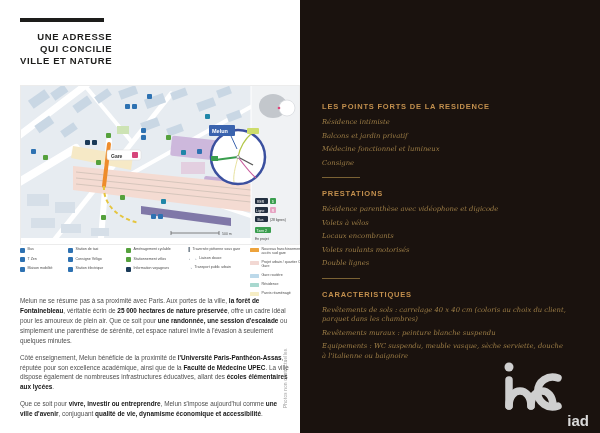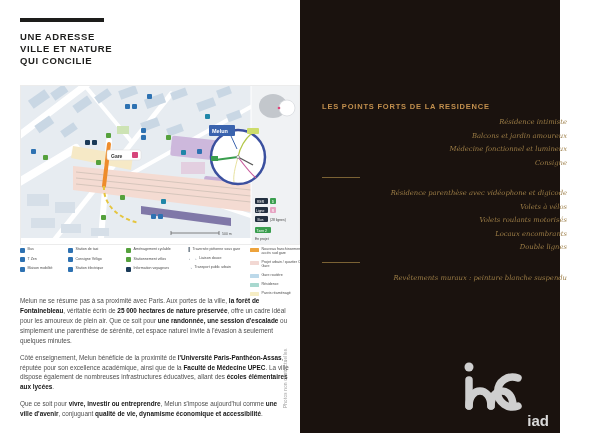--- a/index.html
+++ b/index.html
@@ -1,55 +1,55 @@
 <!DOCTYPE html>
 <html><head>
 <meta charset="utf-8">
 <style>
   html,body{margin:0;padding:0;background:#fff;font-family:"Liberation Sans",sans-serif;}
   #page{position:relative;width:600px;height:433px;background:#ffffff;overflow:hidden;}
 
   
   .title-bar{position:absolute;left:20px;top:18px;width:84px;height:4px;background:#1d1d1b;}
   .page-title{position:absolute;left:20px;top:31px;font-weight:bold;font-size:9.5px;line-height:12px;
-    letter-spacing:.6px;color:#1f1f1d;}
+    letter-spacing:.6px;color:#1f1f1d;text-align:right;}
   .map-figure{position:absolute;left:20px;top:85px;width:278px;border:0.5px solid #ececec;}
   .map-legend{position:absolute;left:20px;top:247px;width:278px;display:flex;gap:4px;}
   .legend-col{flex:none;}
   .legend-item{display:flex;gap:2.5px;margin-bottom:4px;align-items:flex-start;}
   .legend-icon{width:5px;height:5px;border-radius:1px;flex:none;margin-top:.5px;}
   .legend-glyph{font-size:4.5px;line-height:5px;color:#22364a;flex:none;letter-spacing:-0.5px;}
   .legend-label{font-size:3.6px;line-height:1.25;color:#4c4c4c;}
   .swatch{width:9px;height:4px;flex:none;margin-top:1px;border-radius:0.5px;}
   .body-text{position:absolute;left:20px;top:296px;width:270px;}
   .body-text p{margin:0 0 7px;font-size:6.4px;line-height:1.55;color:#4e4e4e;}
   .body-text b{color:#161616;}
   .side-caption{position:absolute;left:283px;top:330px;height:78px;
     writing-mode:vertical-rl;transform:rotate(180deg);
     font-size:4.5px;color:#9a9a9a;letter-spacing:.3px;}
 
   
-  .panel{position:absolute;left:300px;top:0;width:260px;height:433px;background:#1a120e;}
+  .panel{position:absolute;left:300px;top:0;width:300px;height:433px;background:#1a120e;}
   .panel-content{position:absolute;left:22px;top:102px;width:245px;}
   .sec-title{font-weight:bold;font-size:7.5px;color:#c28f4d;letter-spacing:.8px;margin:0 0 7px;}
   .sec-item{font-family:"DejaVu Serif",serif;font-style:italic;font-size:6.8px;
-    color:#9c7d46;margin:0 0 4px;line-height:1.4;text-align:right;}
+    color:#9c7d46;margin:0 0 4px;line-height:1.4;}
   .sec-divider{width:38px;height:1px;background:#7b6234;margin:9px 0 11px;}
   .logo{position:absolute;right:8px;bottom:5px;width:100px;height:70px;}
 </style>
 </head>
 <body>
 
 <div id="page">
 
   <div class="title-bar"></div>
   <div class="page-title" id="page-title">
       <div>UNE ADRESSE</div>
+      <div>QUI CONCILIE</div>
       <div>VILLE ET NATURE</div>
-      <div>QUI CONCILIE</div>
     </div>
 
   <svg class="map-figure" width="278" height="158" viewBox="0 0 278 158">
 
     <rect x="0" y="0" width="230" height="152" fill="#e7ecf1"></rect>
 
     <g stroke="#ffffff" fill="none" stroke-linecap="round">
       <path d="M-5,52 L70,-5" stroke-width="7"></path>
       <path d="M30,158 L150,8" stroke-width="5"></path>
       <path d="M60,-5 L110,55" stroke-width="4"></path>
@@ -272,31 +272,35 @@
       <p><span>Côté enseignement, Melun bénéficie de la proximité de </span><b>l'Université Paris-Panthéon-Assas</b><span>, réputée pour son excellence académique, ainsi que de la </span><b>Faculté de Médecine UPEC</b><span>. La ville dispose également de nombreuses infrastructures éducatives, allant des </span><b>écoles élémentaires aux lycées</b><span>.</span></p>
       <p><span>Que ce soit pour </span><b>vivre, investir ou entreprendre</b><span>, Melun s'impose aujourd'hui comme </span><b>une ville d'avenir</b><span>, conjuguant </span><b>qualité de vie, dynamisme économique et accessibilité</b><span>.</span></p>
     </div>
 
   <div class="side-caption">Photos non contractuelles.</div>
 
   <div class="panel">
     <div class="panel-content" id="panel-content">
         <div class="sec-title">LES POINTS FORTS DE LA RESIDENCE</div>
         <p class="sec-item">Résidence intimiste</p>
-        <p class="sec-item">Balcons et jardin amoureux</p>
+        <p class="sec-item">Balcons et jardin privatif</p>
         <p class="sec-item">Médecine fonctionnel et lumineux</p>
         <p class="sec-item">Consigne</p>
         <div class="sec-divider"></div>
+        <div class="sec-title">PRESTATIONS</div>
         <p class="sec-item">Résidence parenthèse avec vidéophone et digicode</p>
         <p class="sec-item">Volets à vélos</p>
+        <p class="sec-item">Locaux encombrants</p>
         <p class="sec-item">Volets roulants motorisés</p>
-        <p class="sec-item">Locaux encombrants</p>
         <p class="sec-item">Double lignes</p>
         <div class="sec-divider"></div>
+        <div class="sec-title">CARACTERISTIQUES</div>
+        <p class="sec-item">Revêtements de sols : carrelage 40 x 40 cm (coloris au choix du client, parquet dans les chambres)</p>
         <p class="sec-item">Revêtements muraux : peinture blanche suspendu</p>
+        <p class="sec-item">Equipements : WC suspendu, meuble vasque, sèche serviette, douche à l'italienne ou baignoire</p>
       </div>
 
     <svg class="logo" viewBox="0 0 100 70">
       <g stroke="#cfcfcf" stroke-width="7.5" stroke-linecap="round" fill="none">
         <path d="M17,22 L17,48"></path>
         <path d="M17,48 C17,28 39,28 39,48"></path>
         <path d="M39,48 C39,28 61,28 61,48"></path>
         <path d="M66,48 A15,15 0 1 1 66,20"></path>
       </g>
       <circle cx="17" cy="9" r="4.5" fill="#cfcfcf"></circle>

